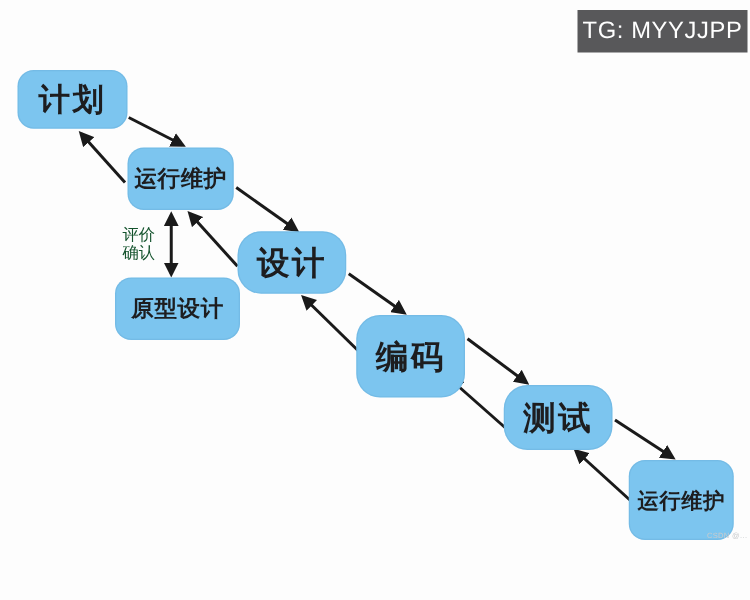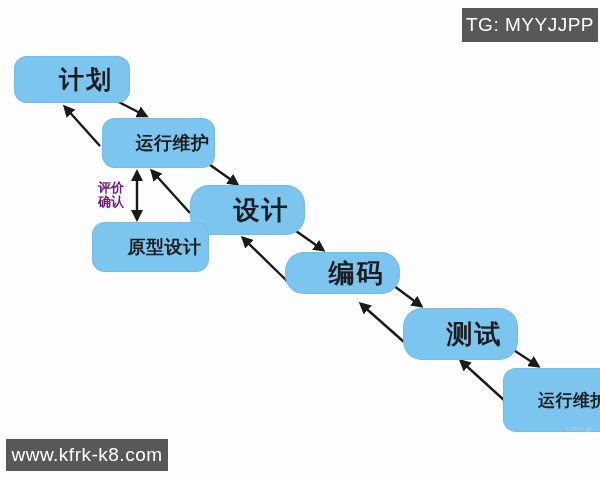--- a/index.html
+++ b/index.html
@@ -7,36 +7,35 @@
   .canvas{
     position:relative;width:600px;height:480px;
     background:#fdfdfd;overflow:hidden;
   }
   .arrows{position:absolute;left:0;top:0;pointer-events:none;}
   .node{
     position:absolute;display:flex;align-items:center;justify-content:center;
     background:#7cc5ef;border-radius:13px;
     color:#1d1d1f;font-weight:bold;text-align:center;
     box-shadow:0 0 0 1px rgba(90,160,205,.25) inset;
-    padding-left:28px;
   }
   .fs-xl{font-size:26px;letter-spacing:2px;border-radius:19px;}
   .fs-l{font-size:25px;letter-spacing:2px;}
   .fs-m{font-size:18px;letter-spacing:.5px;}
   .fs-s{font-size:17px;letter-spacing:.5px;}
   .badge{
     position:absolute;background:#58585a;color:#fff;
     display:flex;align-items:center;justify-content:center;
     letter-spacing:.5px;
   }
   .badge.tg{left:462px;top:8px;width:136px;height:34px;font-size:19px;}
   .badge.site{left:6px;top:439px;width:162px;height:32px;font-size:19px;}
   .eval{
     position:absolute;left:98px;top:181px;width:36px;
-    color:#701a75;font-weight:bold;font-size:13px;line-height:14px;
+    color:#14532d;font-weight:normal;font-size:13px;line-height:14px;
     display:flex;flex-direction:column;align-items:flex-start;
   }
   .csdn{
     position:absolute;left:546px;top:424px;width:52px;height:10px;
     color:#c9cbcd;font-size:6px;line-height:10px;text-align:right;
     letter-spacing:.3px;white-space:nowrap;overflow:hidden;
   }
 </style>
 </head>
 <body>
@@ -60,27 +59,26 @@
     <line x1="492" y1="336" x2="538" y2="366" stroke="#1a1a1a" stroke-width="2.4" marker-end="url(#ah)"></line>
     <line x1="505" y1="401" x2="461" y2="361" stroke="#1a1a1a" stroke-width="2.4" marker-end="url(#ah)"></line>
     <line x1="137" y1="172" x2="137" y2="219" stroke="#1a1a1a" stroke-width="2.4" marker-start="url(#ah)" marker-end="url(#ah)"></line>
   </svg>
 
   <div class="badge tg">TG: MYYJJPP</div>
 
   <div class="node fs-l" style="left:14px;top:56px;width:88px;height:47px;">计划</div>
   <div class="node fs-m" style="left:102px;top:118px;width:85px;height:50px;">运行维护</div>
   <div class="node fs-xl" style="left:190px;top:185px;width:87px;height:50px;">设计</div>
-  <div class="node fs-xl" style="left:285px;top:252px;width:87px;height:42px;">编码</div>
+  <div class="node fs-xl" style="left:285px;top:252px;width:87px;height:66px;">编码</div>
   <div class="node fs-xl" style="left:403px;top:308px;width:87px;height:52px;">测试</div>
   <div class="node fs-s" style="left:503px;top:368px;width:84px;height:64px;">运行维护</div>
-  <div class="node fs-m" style="left:92px;top:222px;width:89px;height:50px;">原型设计</div>
+  <div class="node fs-m" style="left:92px;top:222px;width:100px;height:50px;">原型设计</div>
 
   <div class="eval">
     <span>评价</span>
     <span>确认</span>
   </div>
 
   <div class="csdn">CSDN @...</div>
 
-  <div class="badge site">www.kfrk-k8.com</div>
 
 </div>
 
 </body></html>

